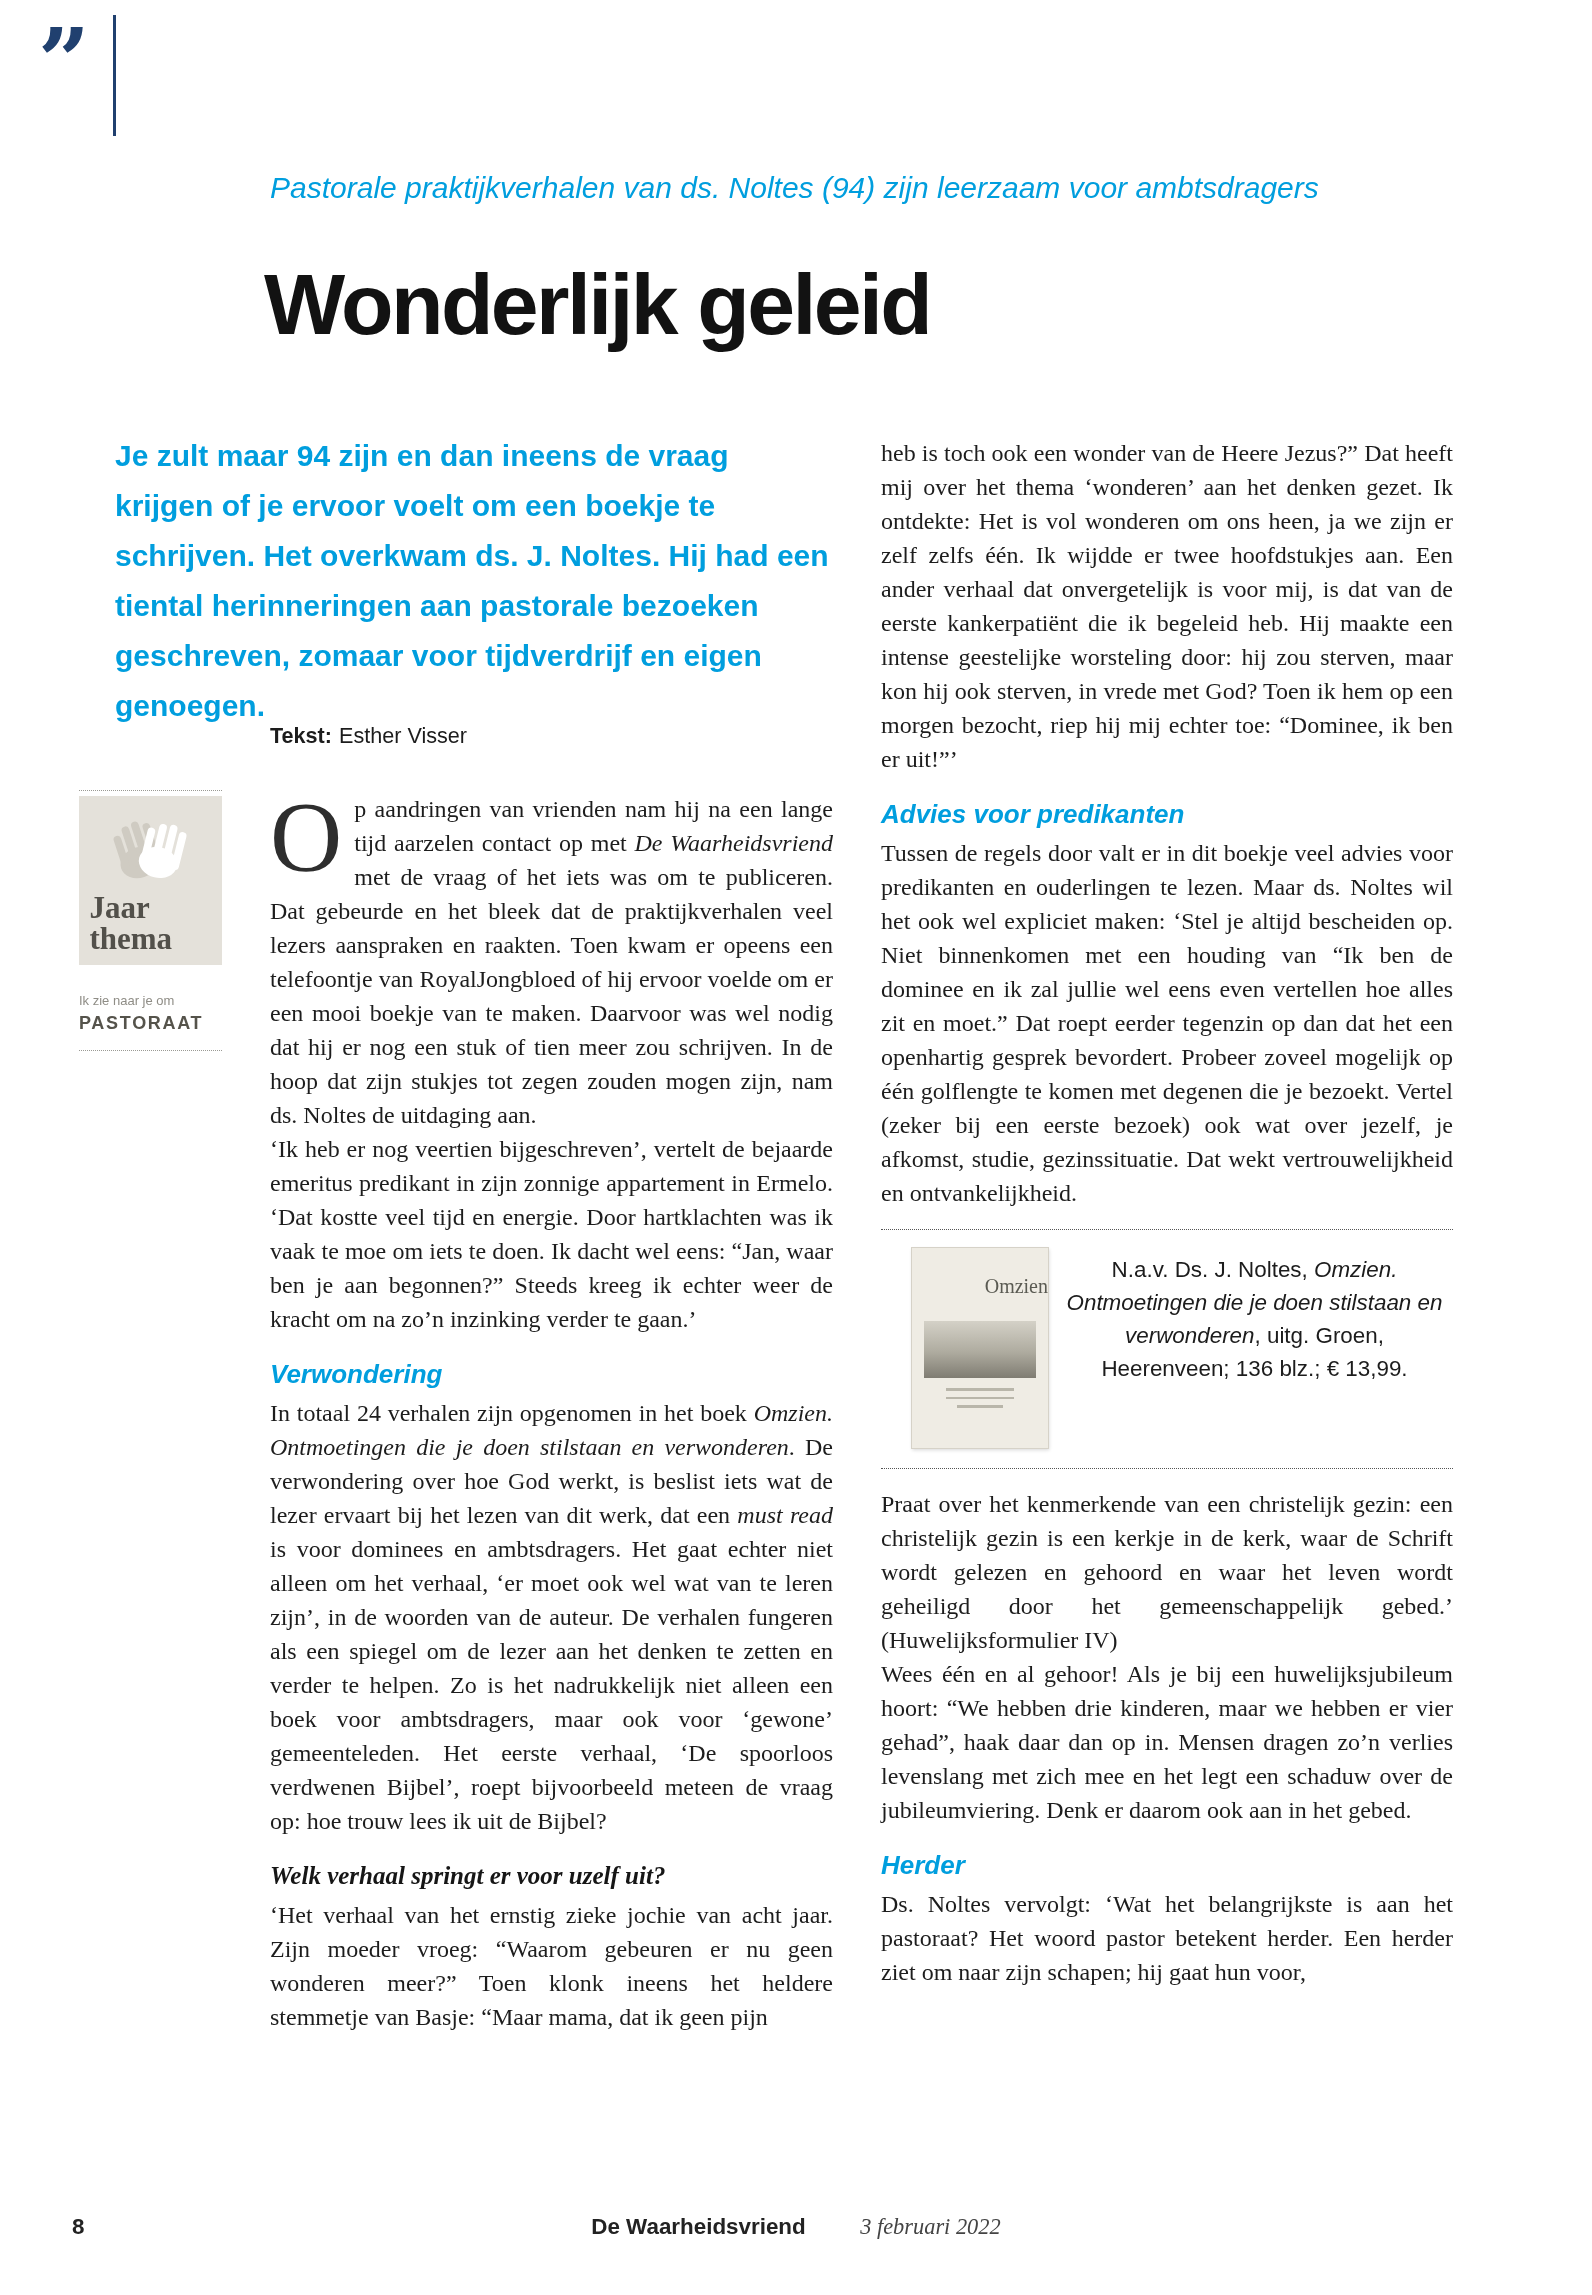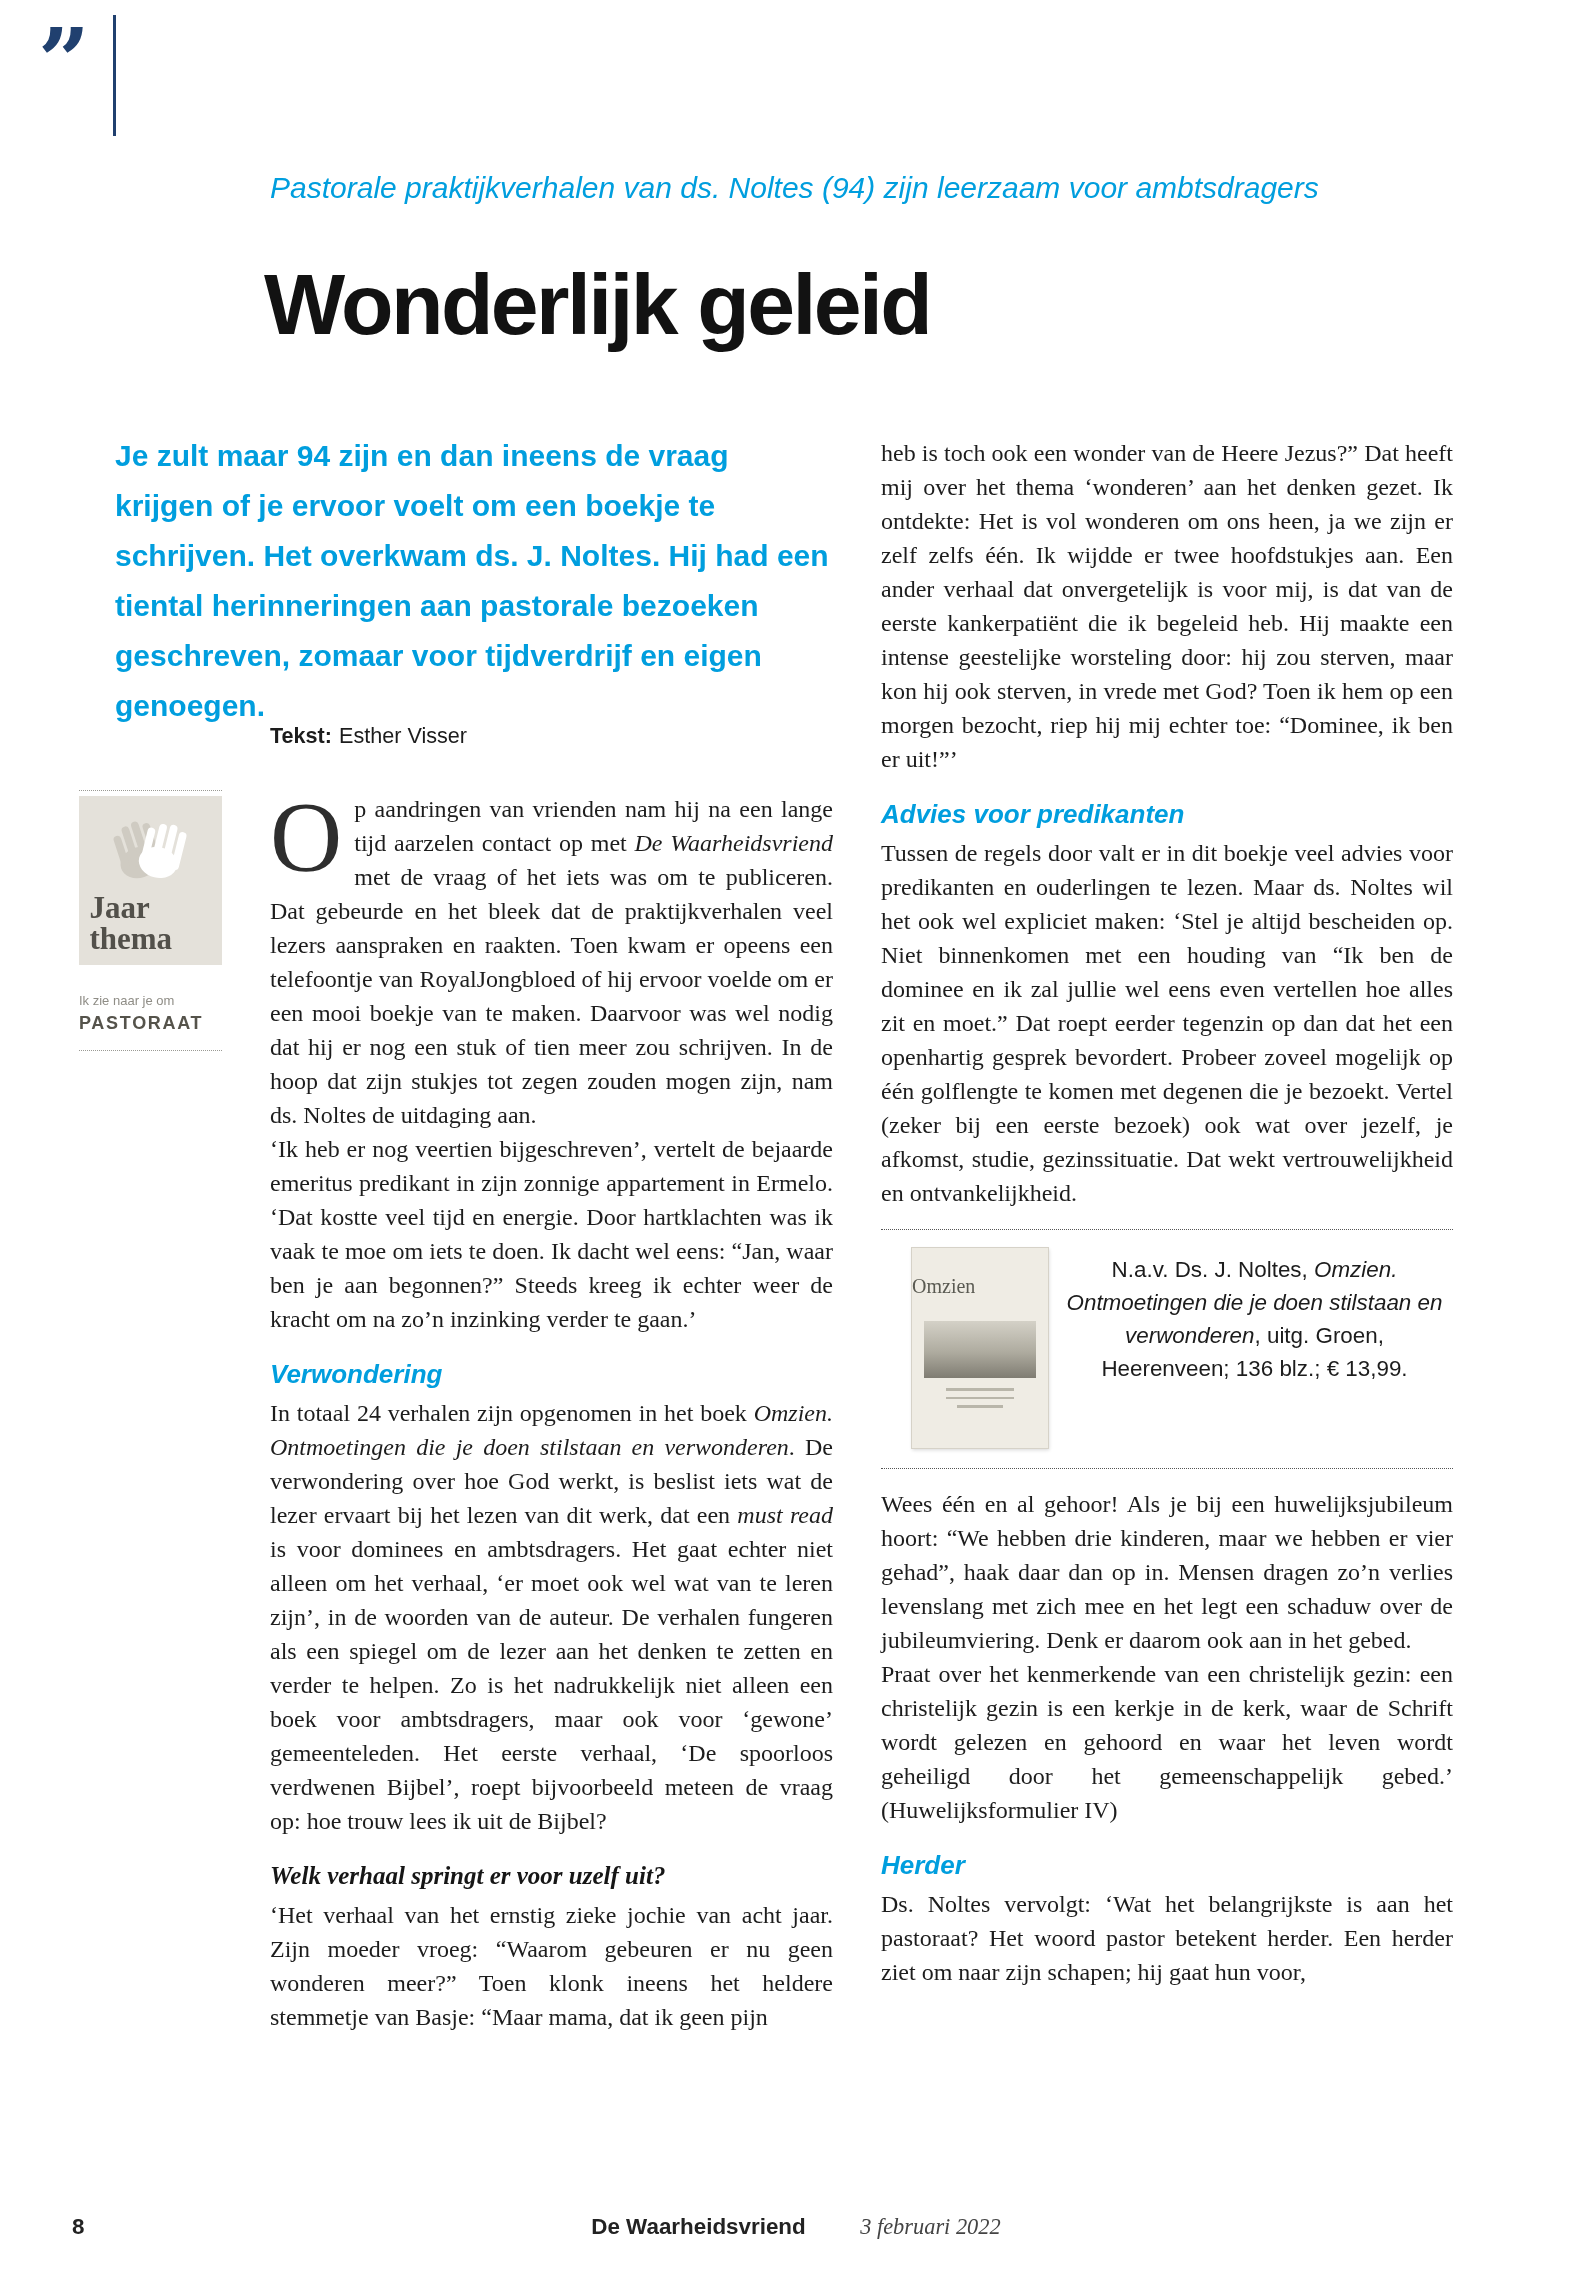--- a/index.html
+++ b/index.html
@@ -109,21 +109,21 @@
   
   .dots-sep { border-top:1.7px dotted #555; height:0; margin:19px 0 17.3px 0; }
   .book-box {
     display:flex; gap:15.5px; align-items:flex-start;
     padding-left:30px; margin:3.5px 0 1.7px 0;
   }
   .book-cover {
     width:138px; height:202px; flex:0 0 auto;
     background:#EFECE4; border:0.9px solid #d6d2c8;
     box-shadow:0.9px 1.7px 3.5px rgba(0,0,0,.15);
-    text-align:left;
+    text-align:right;
   }
   .book-cover-title {
     font-family:"Liberation Serif", serif;
     font-size:20px; color:#5a5a52; margin-top:21px;
   }
   .book-cover-photo {
     height:57px; margin:17.3px 12px 10.4px 12px;
     background:linear-gradient(to bottom,#d4d1c7 0%,#aeab9f 55%,#7f7c72 100%);
   }
   .book-cover-lines { padding:0 26px; }
@@ -225,22 +225,22 @@
         <div class="book-cover-lines">
             <span></span>
             <span></span>
             <span></span>
           </div>
       </div>
       <p class="book-ref"><span>N.a.v. Ds. J. Noltes, </span><span style="font-style: italic;">Omzien. Ontmoetingen die je doen stilstaan en verwonderen</span><span>, uitg. Groen, Heerenveen; 136 blz.; € 13,99.</span></p>
     </div>
     <div class="dots-sep"></div>
 
+    <p class="body-p">Praat over het kenmerkende van een christelijk gezin: een christelijk gezin is een kerkje in de kerk, waar de Schrift wordt gelezen en gehoord en waar het leven wordt geheiligd door het gemeenschappelijk gebed.’ (Huwelijksformulier IV)</p>
     <p class="body-p">Wees één en al gehoor! Als je bij een huwelijksjubileum hoort: “We hebben drie kinderen, maar we hebben er vier gehad”, haak daar dan op in. Mensen dragen zo’n verlies levenslang met zich mee en het legt een schaduw over de jubileumviering. Denk er daarom ook aan in het gebed.</p>
-    <p class="body-p">Praat over het kenmerkende van een christelijk gezin: een christelijk gezin is een kerkje in de kerk, waar de Schrift wordt gelezen en gehoord en waar het leven wordt geheiligd door het gemeenschappelijk gebed.’ (Huwelijksformulier IV)</p>
     <h3 class="col-heading">Herder</h3>
     <p class="body-p">Ds. Noltes vervolgt: ‘Wat het belangrijkste is aan het pastoraat? Het woord pastor betekent herder. Een herder ziet om naar zijn schapen; hij gaat hun voor,</p>
   </section>
 
   <span class="page-num">8</span>
   <div class="footer-center">
     <strong>De Waarheidsvriend</strong><em>3 februari 2022</em>
   </div>
 
 </div>

